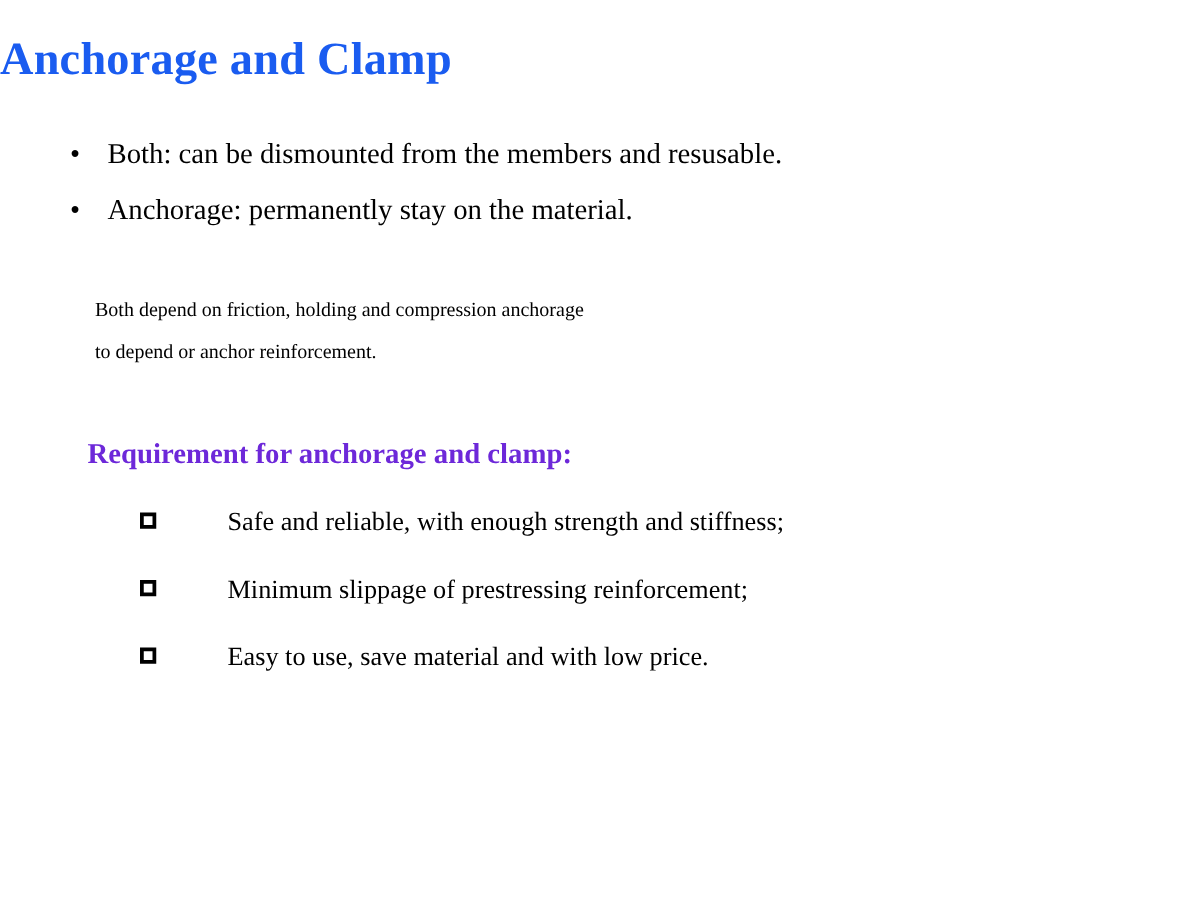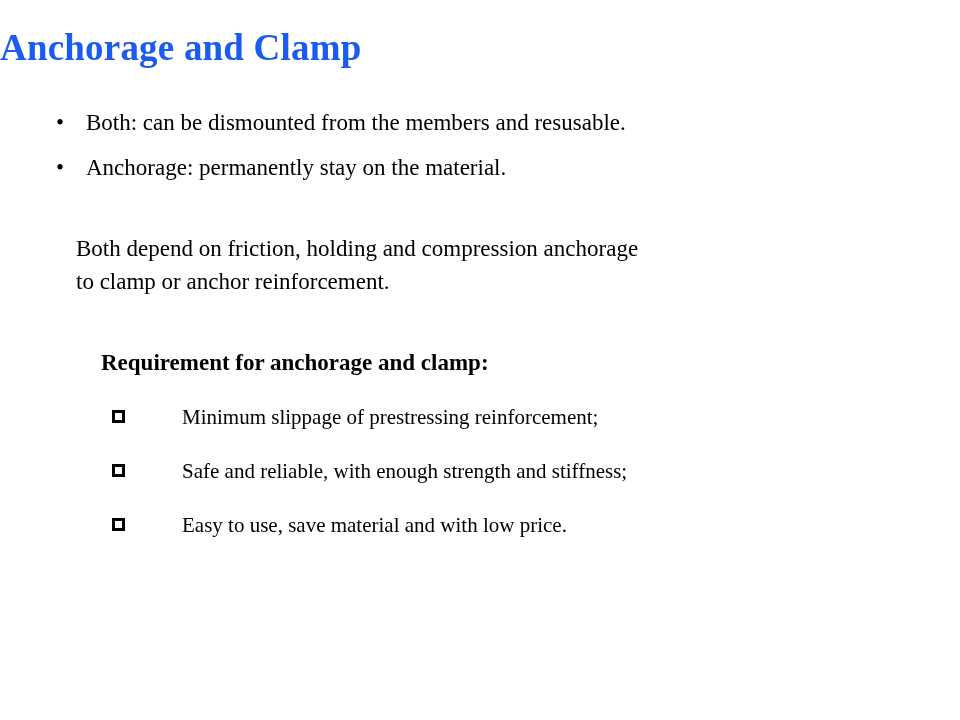--- a/index.html
+++ b/index.html
@@ -66,39 +66,38 @@
     flex: 1 1 auto;
     white-space: nowrap;
   }
 
   
   .para-block {
     position: absolute;
     left: 76px;
     top: 232px;
     width: 820px;
-    font-size: 23px;
+    font-size: 16px;
     line-height: 33px;
     color: #000000;
   }
   .para-line {
     white-space: nowrap;
   }
 
   
   .req-heading {
     position: absolute;
     left: 70px;
     top: 348px;
     font-size: 23px;
     font-weight: bold;
     line-height: 29px;
-    color: #000000;
+    color: #6d28d9;
     white-space: nowrap;
-    margin-left: 31px;
   }
 
   
   .sq-list {
     position: absolute;
     left: 112px;
     top: 404px;
     width: 820px;
   }
   .sq-list-item {
@@ -142,39 +141,39 @@
 
     <div class="top-list-item">
       <span class="round-bullet">•</span>
       <span class="top-list-text">Anchorage: permanently stay on the material.</span>
     </div>
 
   </div>
 
   <div class="para-block">
     <div class="para-line">Both depend on friction, holding and compression anchorage</div>
-    <div class="para-line">to clamp or anchor reinforcement.</div>
+    <div class="para-line">to depend or anchor reinforcement.</div>
   </div>
 
   <div class="req-heading">Requirement for anchorage and clamp:</div>
 
   <div class="sq-list">
 
     <div class="sq-list-item">
       <span class="sq-bullet-cell">
         <span class="sq-bullet"></span>
       </span>
-      <span class="sq-list-text">Minimum slippage of prestressing reinforcement;</span>
+      <span class="sq-list-text">Safe and reliable, with enough strength and stiffness;</span>
     </div>
 
     <div class="sq-list-item">
       <span class="sq-bullet-cell">
         <span class="sq-bullet"></span>
       </span>
-      <span class="sq-list-text">Safe and reliable, with enough strength and stiffness;</span>
+      <span class="sq-list-text">Minimum slippage of prestressing reinforcement;</span>
     </div>
 
 
     <div class="sq-list-item">
       <span class="sq-bullet-cell">
         <span class="sq-bullet"></span>
       </span>
       <span class="sq-list-text">Easy to use, save material and with low price.</span>
     </div>
 

